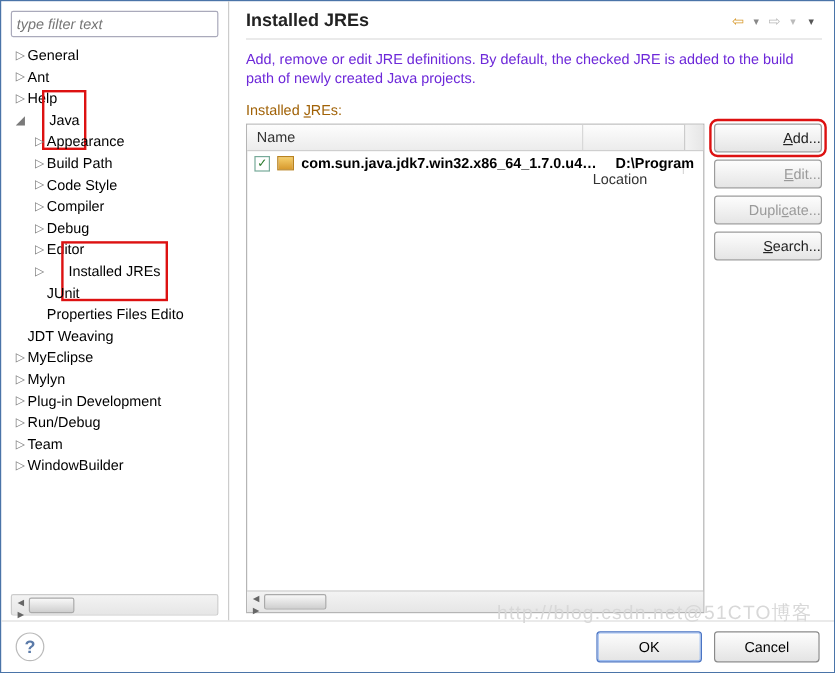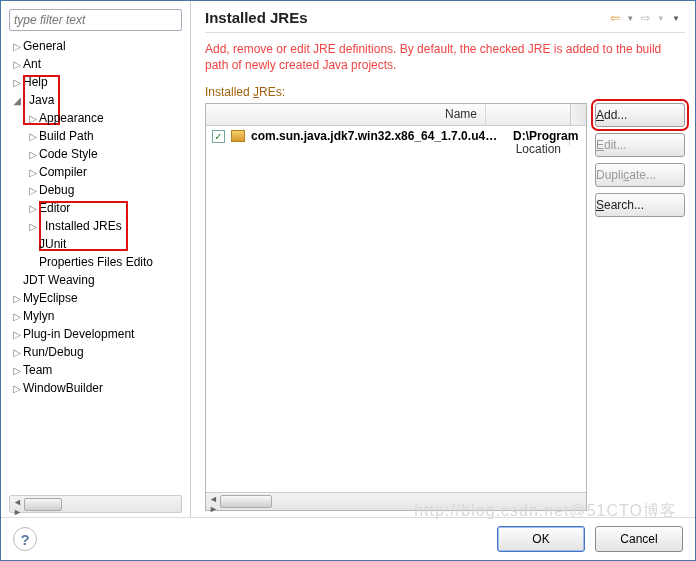--- a/index.html
+++ b/index.html
@@ -16,49 +16,49 @@
   .tb-btn.close::before{content:"✕"; font-size:11px;}
   .content { flex: 1; display: flex; flex-direction: column; }
   .main-split { flex:1; display:flex; min-height:0; }
   .left-pane { width: 190px; border-right:1px solid #ccc; display:flex; flex-direction:column; padding:6px 0 0 0; }
   .filter-input { margin: 2px 8px 6px 8px; height:22px; border:1px solid #aab; padding:2px 4px; color:#888; font-style:italic; border-radius:2px;}
   .tree { flex:1; overflow:hidden; padding-left:6px;}
   .tree-item { display:flex; align-items:center; height:18px; padding-left:4px; white-space:nowrap; cursor:default;}
   .tw { display:inline-block; width:12px; text-align:center; color:#7a7a7a; font-size:10px; user-select:none;}
   .tree-item.l1 { padding-left:4px; }
   .tree-item.l2 { padding-left:20px; }
-  .hl-red { border:2px solid #d11; padding:16px 4px; margin:-2px 0; }
+  .hl-red { border:2px solid #d11; padding:16px 4px; margin:-2px 12px; }
   .left-scroll { height:18px; margin:2px 8px 4px 8px; background:linear-gradient(#f3f3f3,#e6e6e6); border:1px solid #ccc; border-radius:2px; position:relative;}
   .left-scroll::before { content:""; position:absolute; left:14px; top:2px; width:36px; height:11px; background:linear-gradient(#f8f8f8,#cfcfcf); border:1px solid #aaa; border-radius:2px;}
   .left-scroll::after { content:"◄ ►"; position:absolute; left:3px; right:3px; top:1px; font-size:9px; color:#666; letter-spacing:152px;}
   .right-pane { flex:1; display:flex; flex-direction:column; padding:8px 10px 6px 14px; min-width:0;}
   .hdr-row { display:flex; align-items:center; border-bottom:1px solid #ddd; padding-bottom:6px;}
   .hdr-title { font-size:15px; font-weight:600; flex:1; color:#222;}
   .hdr-icons { display:flex; gap:4px; align-items:center;}
   .nav-ico { width:18px; height:16px; display:flex; align-items:center; justify-content:center; font-size:12px;}
-  .desc { color:#ef4444; padding:8px 2px 10px 0; line-height:1.35; }
+  .desc { color:#6d28d9; padding:8px 2px 10px 0; line-height:1.35; }
   .sect-label { margin:2px 0 4px 0; color:#a16207;}
   .sect-label .mn { text-decoration:underline; }
   .table-area { display:flex; gap:8px; flex:1; min-height:0;}
   .table-wrap { flex:1; border:1px solid #b5b5b5; display:flex; flex-direction:column; background:#fff; min-width:0;}
-  .thead { display:flex; background:linear-gradient(#fdfdfd,#ececec); border-bottom:1px solid #cfcfcf; height:22px;text-align:right;}
+  .thead { display:flex; background:linear-gradient(#fdfdfd,#ececec); border-bottom:1px solid #cfcfcf; height:22px;}
   .th { padding:3px 8px; border-right:1px solid #d8d8d8; color:#333;}
   .th.name { flex:0 0 280px; }
   .th.loc { flex:1;margin-top:35px; }
   .tbody { flex:1; overflow:hidden; position:relative;}
   .trow { display:flex; align-items:center; height:20px; padding-left:6px; white-space:nowrap;}
   .chk { width:13px; height:13px; border:1px solid #7a9; background:#fff; display:inline-flex; align-items:center; justify-content:center; margin-right:6px; font-size:10px; color:#2a7a2a;}
   .jre-ico { width:14px; height:12px; background:linear-gradient(#f6cf6b,#d89a2e); border:1px solid #b8821f; margin-right:6px;}
   .td.name { flex:0 0 262px; font-weight:bold; overflow:hidden;}
   .td.loc { font-weight:bold; }
   .table-scroll { height:18px; background:linear-gradient(#f3f3f3,#e6e6e6); border-top:1px solid #ccc; position:relative;}
   .table-scroll::before{content:""; position:absolute; left:14px; top:2px; width:50px; height:11px; background:linear-gradient(#f8f8f8,#cfcfcf); border:1px solid #aaa; border-radius:2px;}
   .table-scroll::after{content:"◄ ►"; position:absolute; left:3px; right:3px; top:1px; font-size:9px; color:#666; letter-spacing:332px;}
   .btn-col { width:90px; display:flex; flex-direction:column; gap:6px;}
-  .btn { height:24px; border:1px solid #9c9c9c; background:linear-gradient(#fdfdfd,#e5e5e5); border-radius:3px; text-align:left; line-height:22px; color:#222;}
+  .btn { height:24px; border:1px solid #9c9c9c; background:linear-gradient(#fdfdfd,#e5e5e5); border-radius:3px; text-align:right; line-height:22px; color:#222;}
   .btn.disabled { color:#9a9a9a; }
   .btn .mn { text-decoration: underline; }
   .hl-add { outline:2px solid #d11; outline-offset:2px; }
   .footer-sep { height:1px; background:#ddd; margin:0;}
   .footer { display:flex; align-items:center; padding:8px 12px; gap:10px;}
   .help-ico { width:24px; height:24px; border:1px solid #bbb; border-radius:50%; display:flex; align-items:center; justify-content:center; color:#5a7aa8; font-size:15px; font-weight:bold;}
   .footer-spacer { flex:1; }
   .fbtn { width:88px; height:26px; border:1px solid #8a8a8a; background:linear-gradient(#fdfdfd,#e4e4e4); border-radius:3px; text-align:center; line-height:24px;}
   .fbtn.ok { border-color:#4a74c4; box-shadow:0 0 0 1px #9dbdf1 inset;}
   .vscroll-ghost { width:16px; background:linear-gradient(90deg,#f3f3f3,#e6e6e6); border-left:1px solid #ccc;}

